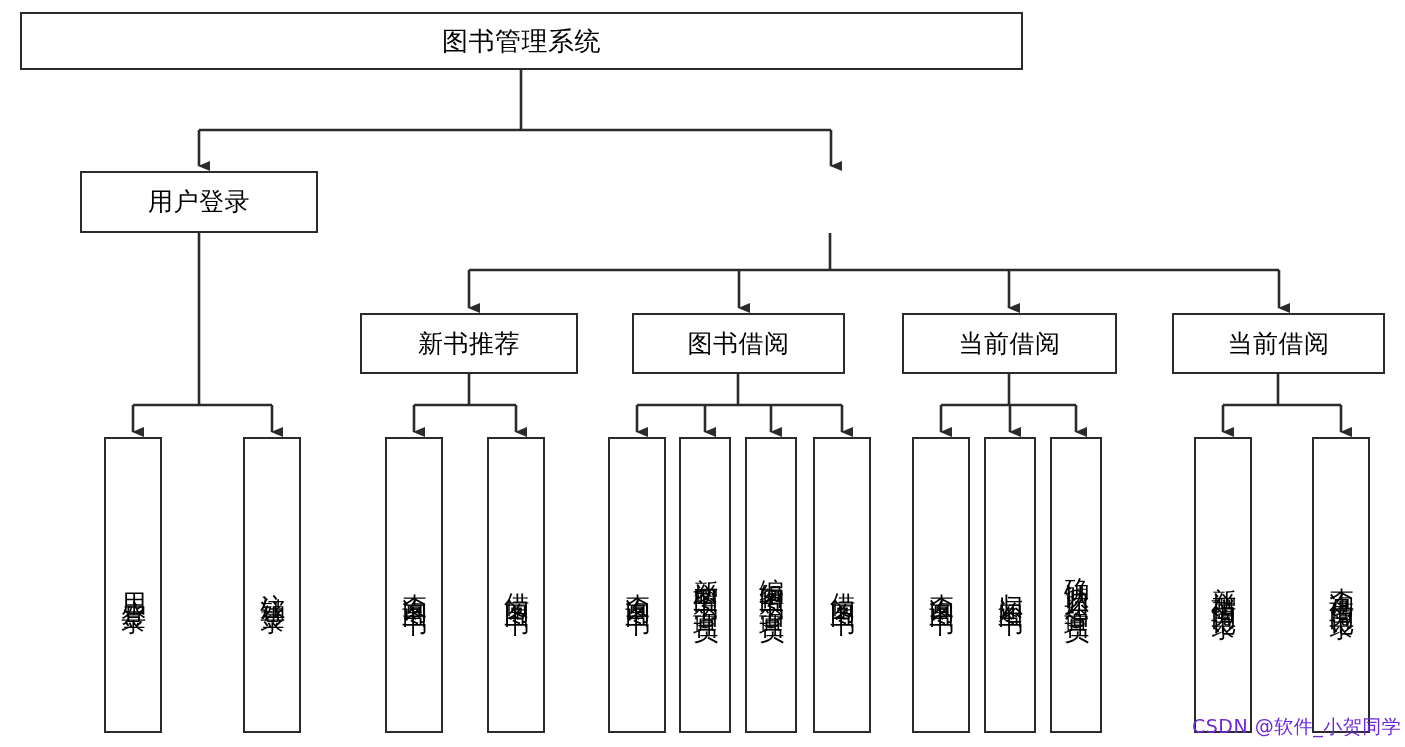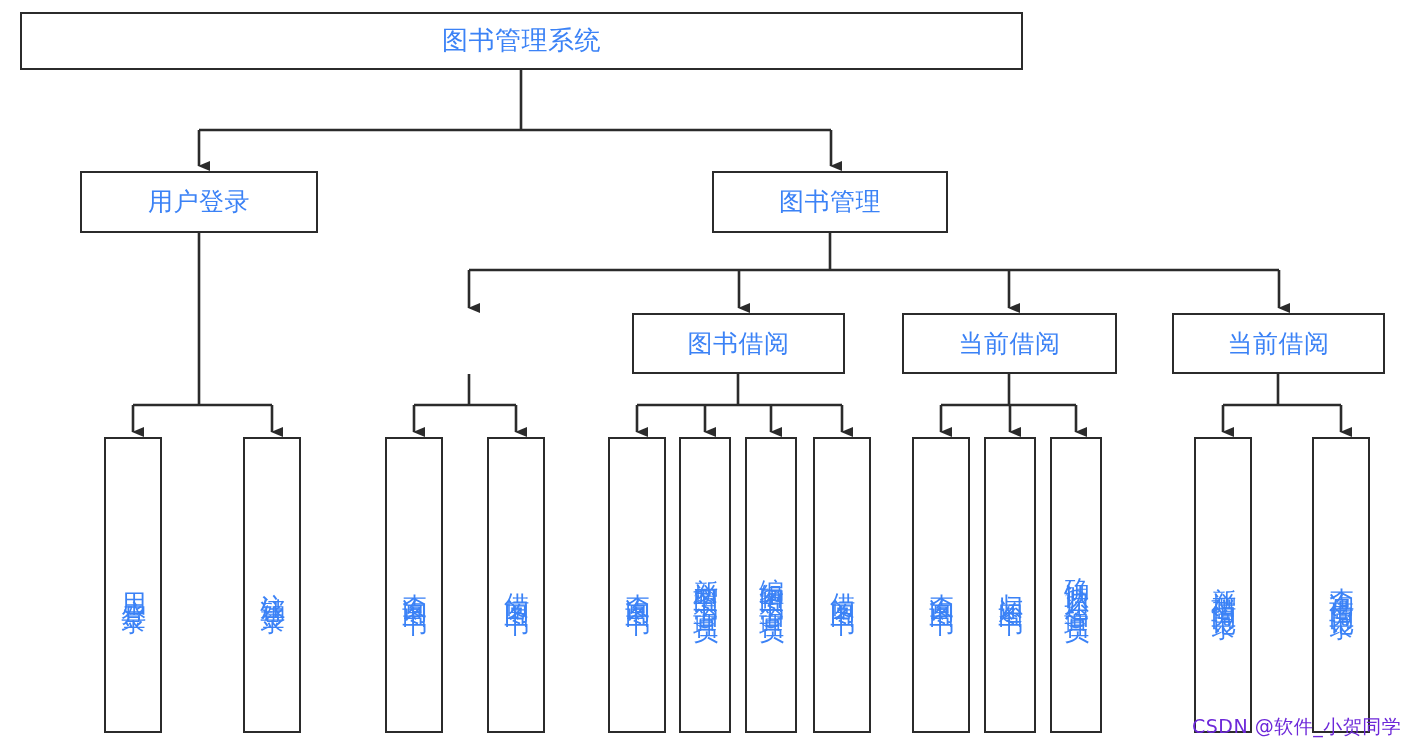--- a/index.html
+++ b/index.html
@@ -11,22 +11,21 @@
   #wires{position:absolute;left:0;top:0;width:1405px;height:747px;}
 
   .node{
     position:absolute;
     box-sizing:border-box;
     background:#ffffff;
     border:2.5px solid #2b2b2b;
     display:flex;
     align-items:center;
     justify-content:center;
-    color:#3b82f6;
-    font-family:Liberation Serif, serif;
+    color:#000000;
   }
   .node .lbl{
     display:block;
     text-align:center;
     line-height:1.02;
     letter-spacing:0.5px;
     white-space:pre;
   }
   
   .h-node .lbl{
@@ -114,24 +113,24 @@
     </g>
   </svg>
 
   <div class="node h-node root" style="left:20px;top:12px;width:1003px;height:58px;">
     <span class="lbl">图书管理系统</span>
   </div>
 
   <div class="node h-node" style="left:80px;top:171px;width:238px;height:62px;">
     <span class="lbl">用户登录</span>
   </div>
-  <div class="node h-node" style="left:712px;top:171px;width:236px;height:62px;">
-    <span class="lbl">图书管理</span>
+
+  <div class="node h-node" style="left:360px;top:313px;width:218px;height:61px;">
+    <span class="lbl">新书推荐</span>
   </div>
-
   <div class="node h-node" style="left:632px;top:313px;width:213px;height:61px;">
     <span class="lbl">图书借阅</span>
   </div>
   <div class="node h-node" style="left:902px;top:313px;width:215px;height:61px;">
     <span class="lbl">当前借阅</span>
   </div>
   <div class="node h-node" style="left:1172px;top:313px;width:213px;height:61px;">
     <span class="lbl">当前借阅</span>
   </div>
 

